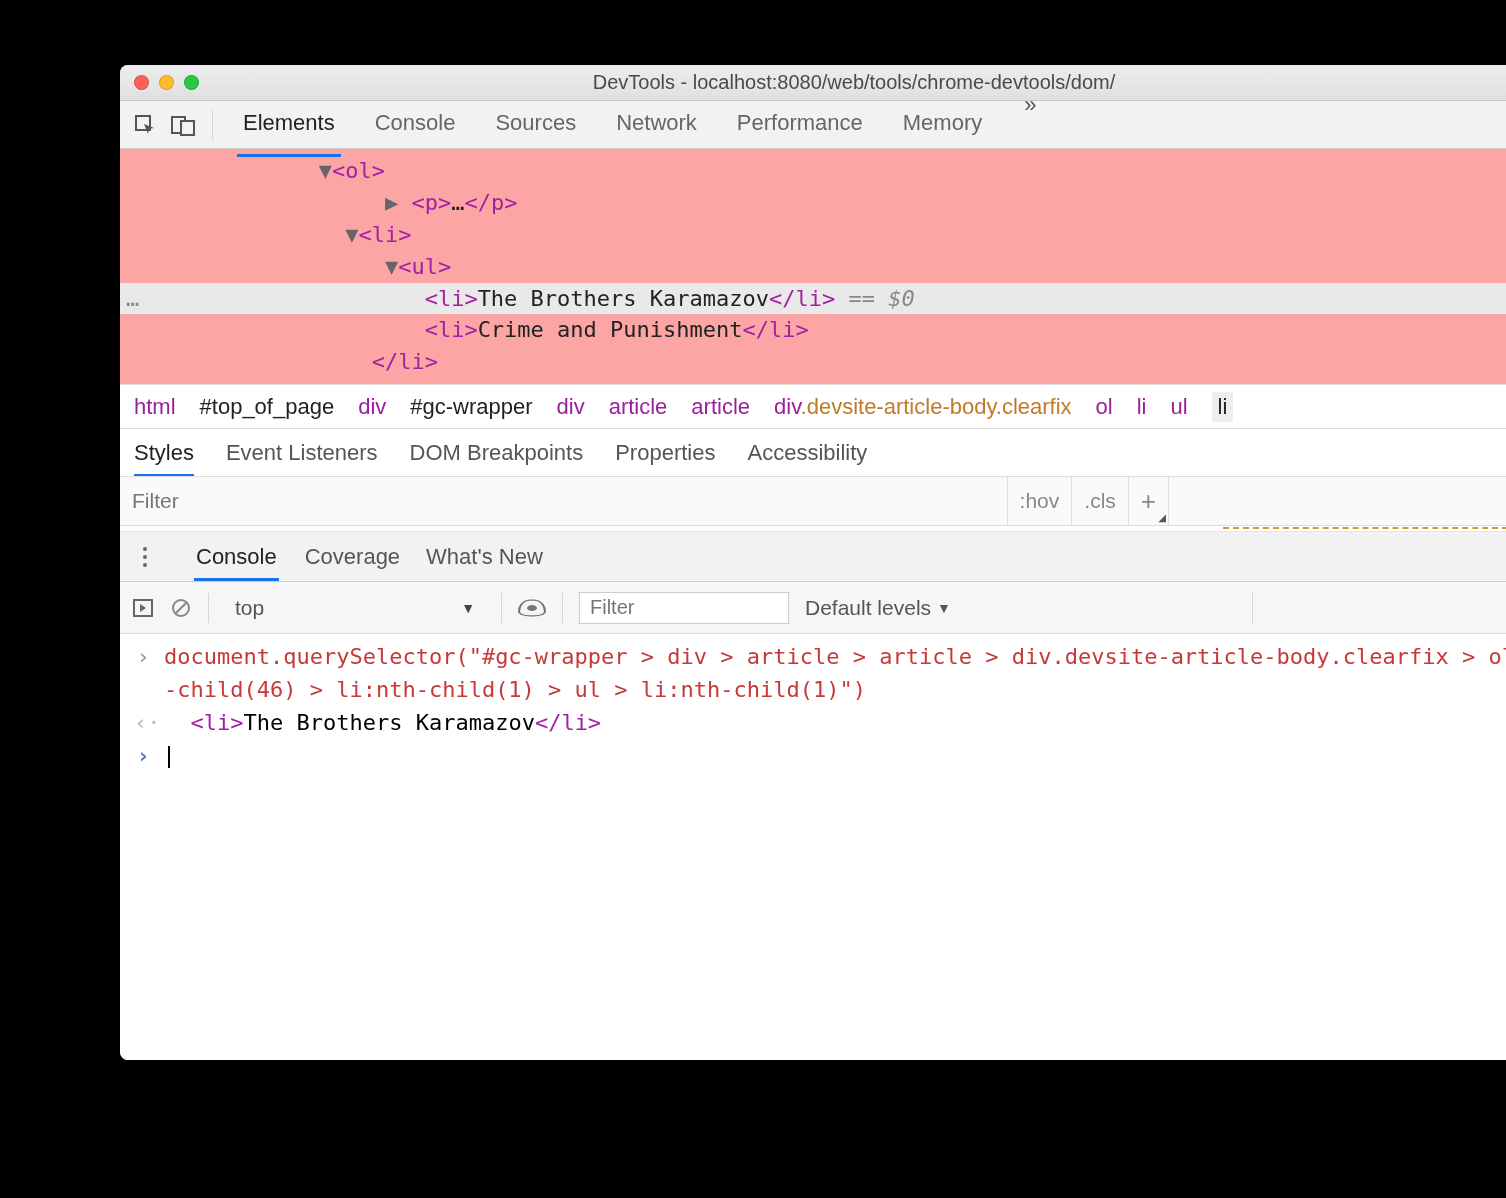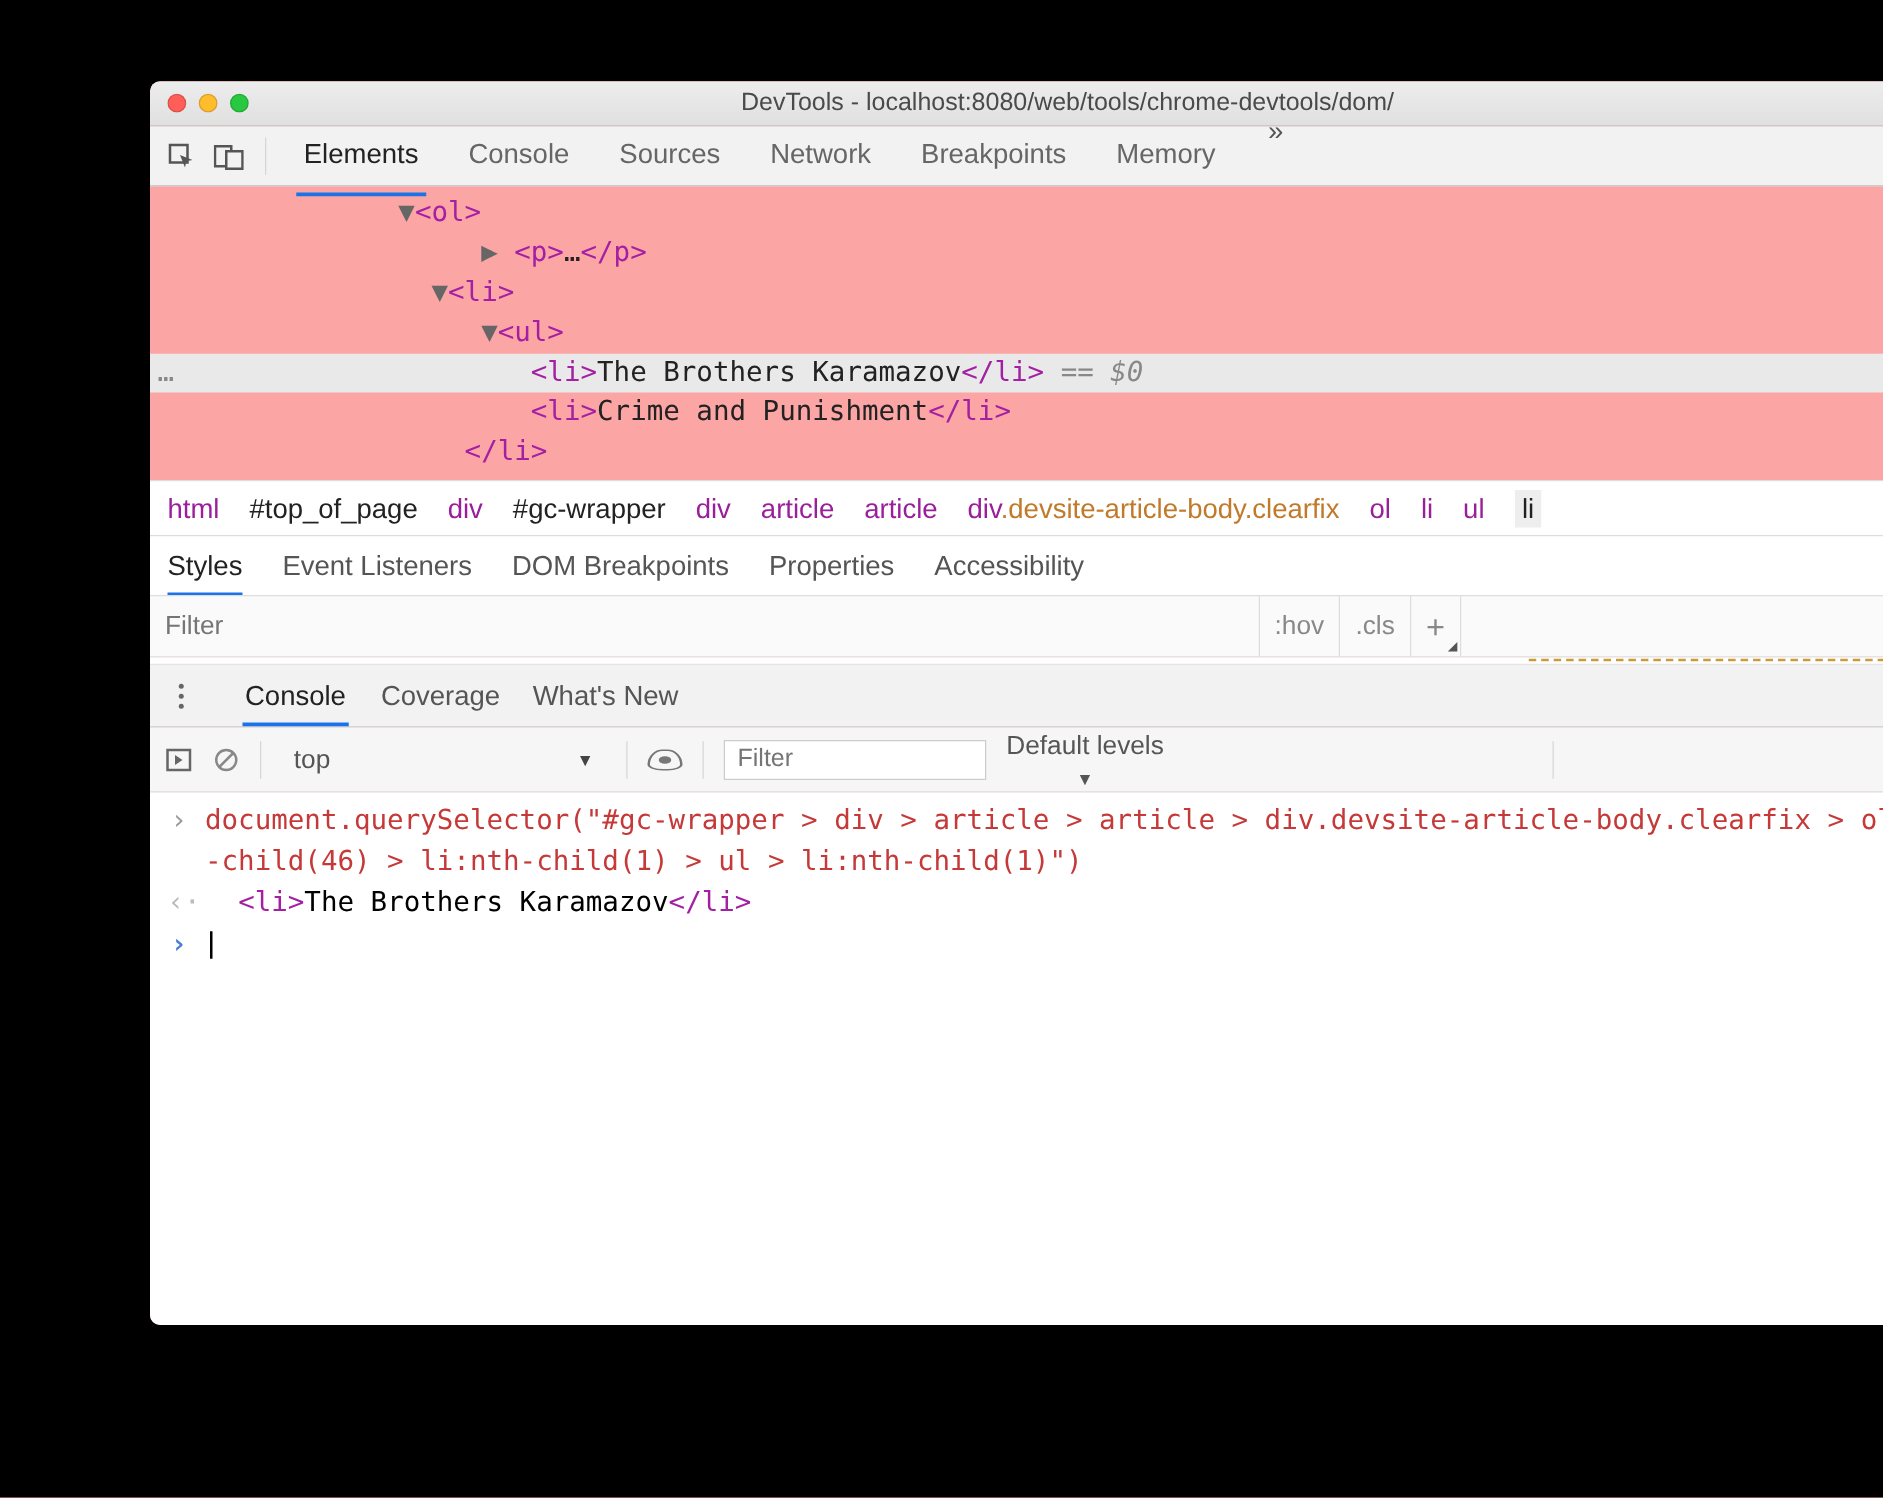--- a/index.html
+++ b/index.html
@@ -103,21 +103,21 @@
   .console-toolbar{
     height:52px;background:#f6f6f6;border-bottom:1px solid #ddd;
     display:flex;align-items:center;padding:0 12px;gap:16px;font-size:21px;color:#555;
   }
   .console-toolbar .vline{width:1px;height:30px;background:#d6d6d6;}
   .ctx{flex:0 0 260px;display:flex;align-items:center;justify-content:space-between;padding:0 10px;}
   .ctx .tri{font-size:14px;color:#444;}
   .eye{width:28px;height:28px;border:2px solid #777;border-radius:60% 60% 60% 60%/100% 100% 40% 40%;position:relative;transform:scaleY(.6);}
   .eye::after{content:"";position:absolute;left:50%;top:50%;width:10px;height:10px;background:#777;border-radius:50%;transform:translate(-50%,-50%);}
   .console-toolbar input{border:1px solid #ccc;background:#fff;height:32px;font-size:20px;padding:0 10px;width:210px;}
-  .levels{display:flex;align-items:center;gap:6px;flex-direction:column;}
+  .levels{display:flex;align-items:center;gap:6px;}
   .gear{margin-left:auto;font-size:22px;color:#666;}
   .console-body{
     font-family: Menlo, Consolas, monospace;
     font-size:22px; padding:6px 14px; line-height:1.5; flex:1; background:#fff;
   }
   .crow{display:flex;gap:12px;align-items:flex-start;}
   .crow .arrow{color:#999;width:18px;flex:0 0 18px;text-align:center;}
   .crow .arrow.blue{color:#4a7ed6;font-weight:bold;}
   .crow .txtwrap{flex:1;word-break:break-all;}
   .red{color:#c53939;}
@@ -151,21 +151,21 @@
           <rect x="1" y="3" width="13" height="16" fill="none" stroke="#555" stroke-width="2"></rect>
           <rect x="10" y="7" width="13" height="14" fill="#f2f2f2" stroke="#555" stroke-width="2"></rect>
         </svg>
     </div>
     <div class="sep"></div>
     <div class="tabrow">
       <div class="tab active">Elements</div>
       <div class="tab">Console</div>
       <div class="tab">Sources</div>
       <div class="tab">Network</div>
-      <div class="tab">Breakpoints</div>
+      <div class="tab">Performance</div>
       <div class="tab">Memory</div>
       <div class="overflow">»</div>
     </div>
     <div class="sep"></div>
     <div class="kebab">
         <span></span>
         <span></span>
         <span></span>
       </div>
   </div>

